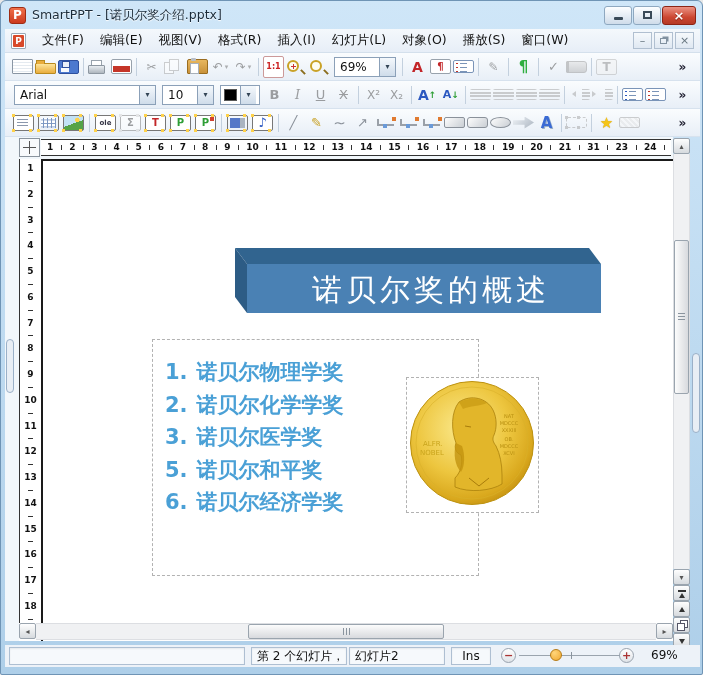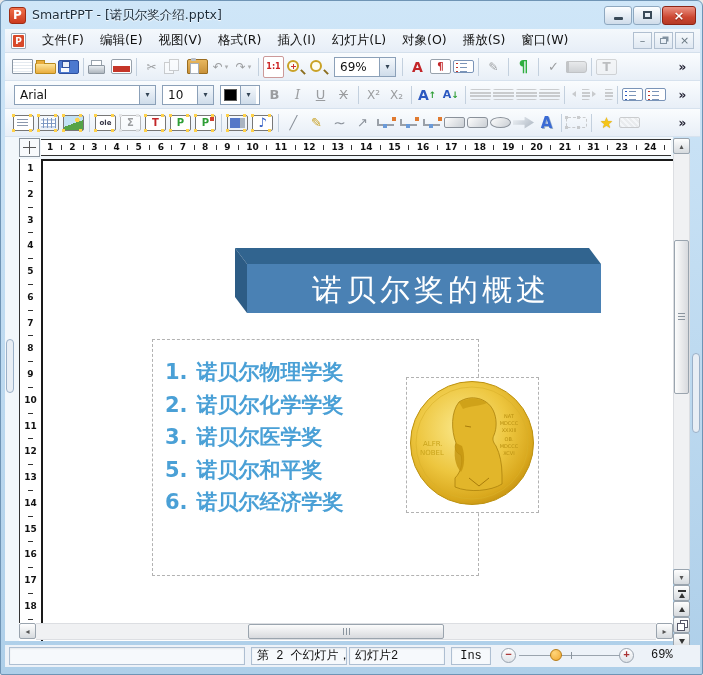--- a/index.html
+++ b/index.html
@@ -172,21 +172,21 @@
   .hscroll{position:absolute;left:18px;top:622px;width:654px;height:17px;display:flex;}
   .htrack{position:relative;flex:1;background:#f0f1f3;border:1px solid #dcdee2;border-left:none;border-right:none;}
   .hthumb{position:absolute;top:0;left:212px;width:196px;height:15px;background:linear-gradient(#fcfcfc,#d8dade);
     border:1px solid #9aa4ae;border-radius:2px;}
   .hthumb::after{content:"";position:absolute;top:3px;bottom:3px;left:94px;width:1px;background:#8a949e;box-shadow:3px 0 0 #8a949e,6px 0 0 #8a949e;}
   .grip{position:absolute;background:#e8eef5;border:1px solid #9ab0c8;border-radius:4px;}
   .grip-left{left:5px;top:338px;width:8px;height:54px;}
   .grip-right{left:691px;top:352px;width:8px;height:80px;}
 
   
-  .statusbar{position:absolute;left:4px;top:644px;width:695px;height:22px;background:#edf2f8;font-family:Liberation Mono, monospace;}
+  .statusbar{position:absolute;left:4px;top:644px;width:695px;height:22px;background:#edf2f8;}
   .sfield{position:absolute;top:2px;height:18px;border:1px solid #aebfd2;background:#f6f9fc;
     box-shadow:inset 0 1px 2px rgba(0,0,0,.07);font-size:12px;color:#111;line-height:16px;padding:0 5px;white-space:nowrap;overflow:hidden;}
   .zbtn{position:absolute;top:3px;width:15px;height:15px;border-radius:50%;border:1px solid #98a2ae;
     background:linear-gradient(#fff,#dfe3e8);color:#a33;font-size:11px;font-weight:700;display:flex;align-items:center;justify-content:center;line-height:1;}
   .ztrack{position:absolute;left:514px;top:10px;width:108px;height:1px;background:#9aa4ae;}
   .ztick{position:absolute;left:566px;top:7px;width:1px;height:7px;background:#8a949e;}
   .zthumb{position:absolute;left:545px;top:4px;width:12px;height:12px;border-radius:50%;
     background:radial-gradient(circle at 35% 30%,#ffd57a,#f0a830);border:1px solid #b77c16;}
   .zlabel{position:absolute;left:646px;top:3px;font-size:12px;color:#111;}
 </style>

